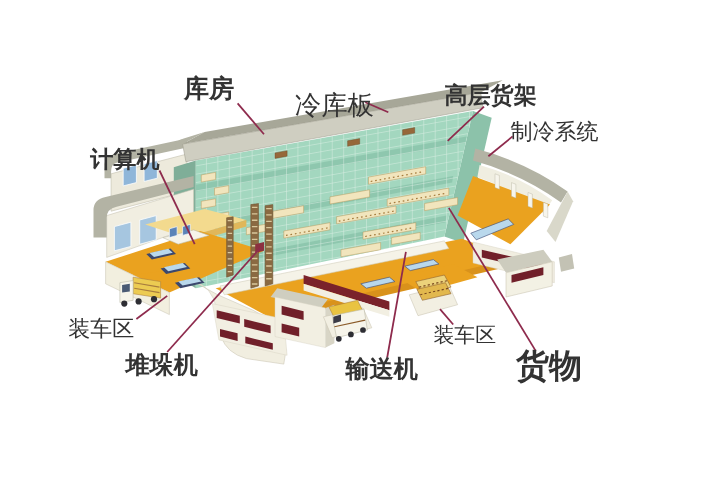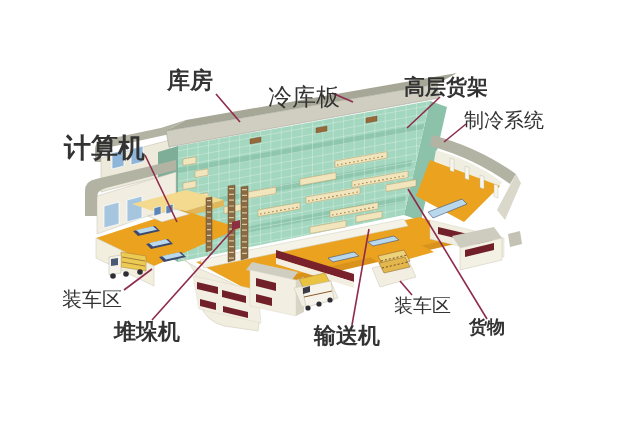--- a/index.html
+++ b/index.html
@@ -219,21 +219,21 @@
     <line x1="352" y1="325" x2="369" y2="229"></line>
     <line x1="412" y1="295" x2="400" y2="281"></line>
     <line x1="487" y1="319" x2="408" y2="189"></line>
   </g>
 </svg>
 
 <div class="lbl w600" style="left:167px;top:69px;font-size:23px;">库房</div>
 <div class="lbl" style="left:268px;top:85px;font-size:24px;">冷库板</div>
 <div class="lbl" style="left:464px;top:110px;font-size:20px;">制冷系统</div>
 <div class="lbl w600" style="left:404px;top:76px;font-size:21px;">高层货架</div>
-<div class="lbl w600" style="left:64px;top:134px;font-size:27px;">计算机</div>
+<div class="lbl w600" style="left:82px;top:134px;font-size:21px;">计算机</div>
 <div class="lbl" style="left:62px;top:289px;font-size:20px;">装车区</div>
 <div class="lbl w700" style="left:314px;top:324px;font-size:22px;">输送机</div>
 <div class="lbl w700" style="left:114px;top:320px;font-size:22px;">堆垛机</div>
 <div class="lbl" style="left:394px;top:296px;font-size:19px;">装车区</div>
-<div class="lbl w700" style="left:469px;top:318px;font-size:18px;">货物</div>
+<div class="lbl w700" style="left:469px;top:318px;font-size:30px;">货物</div>
 
 
 </div>
 
 </body></html>

